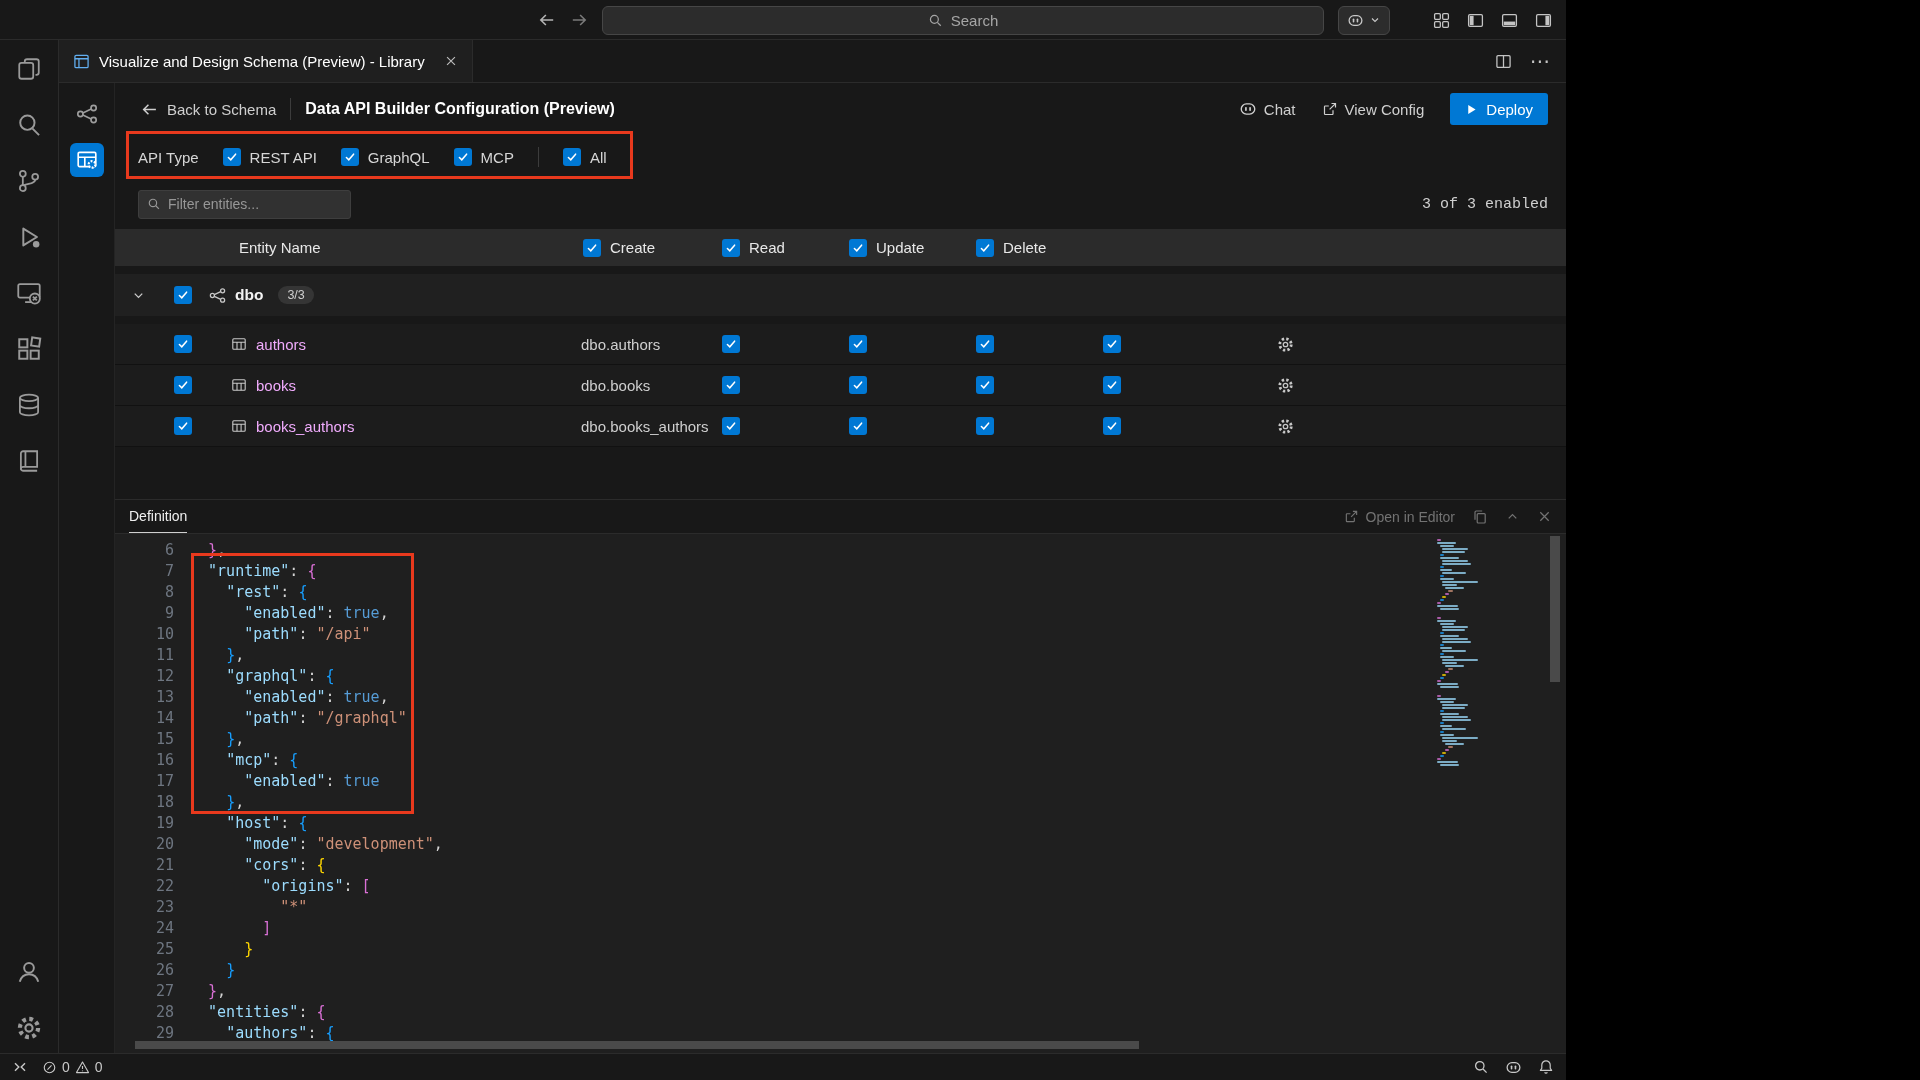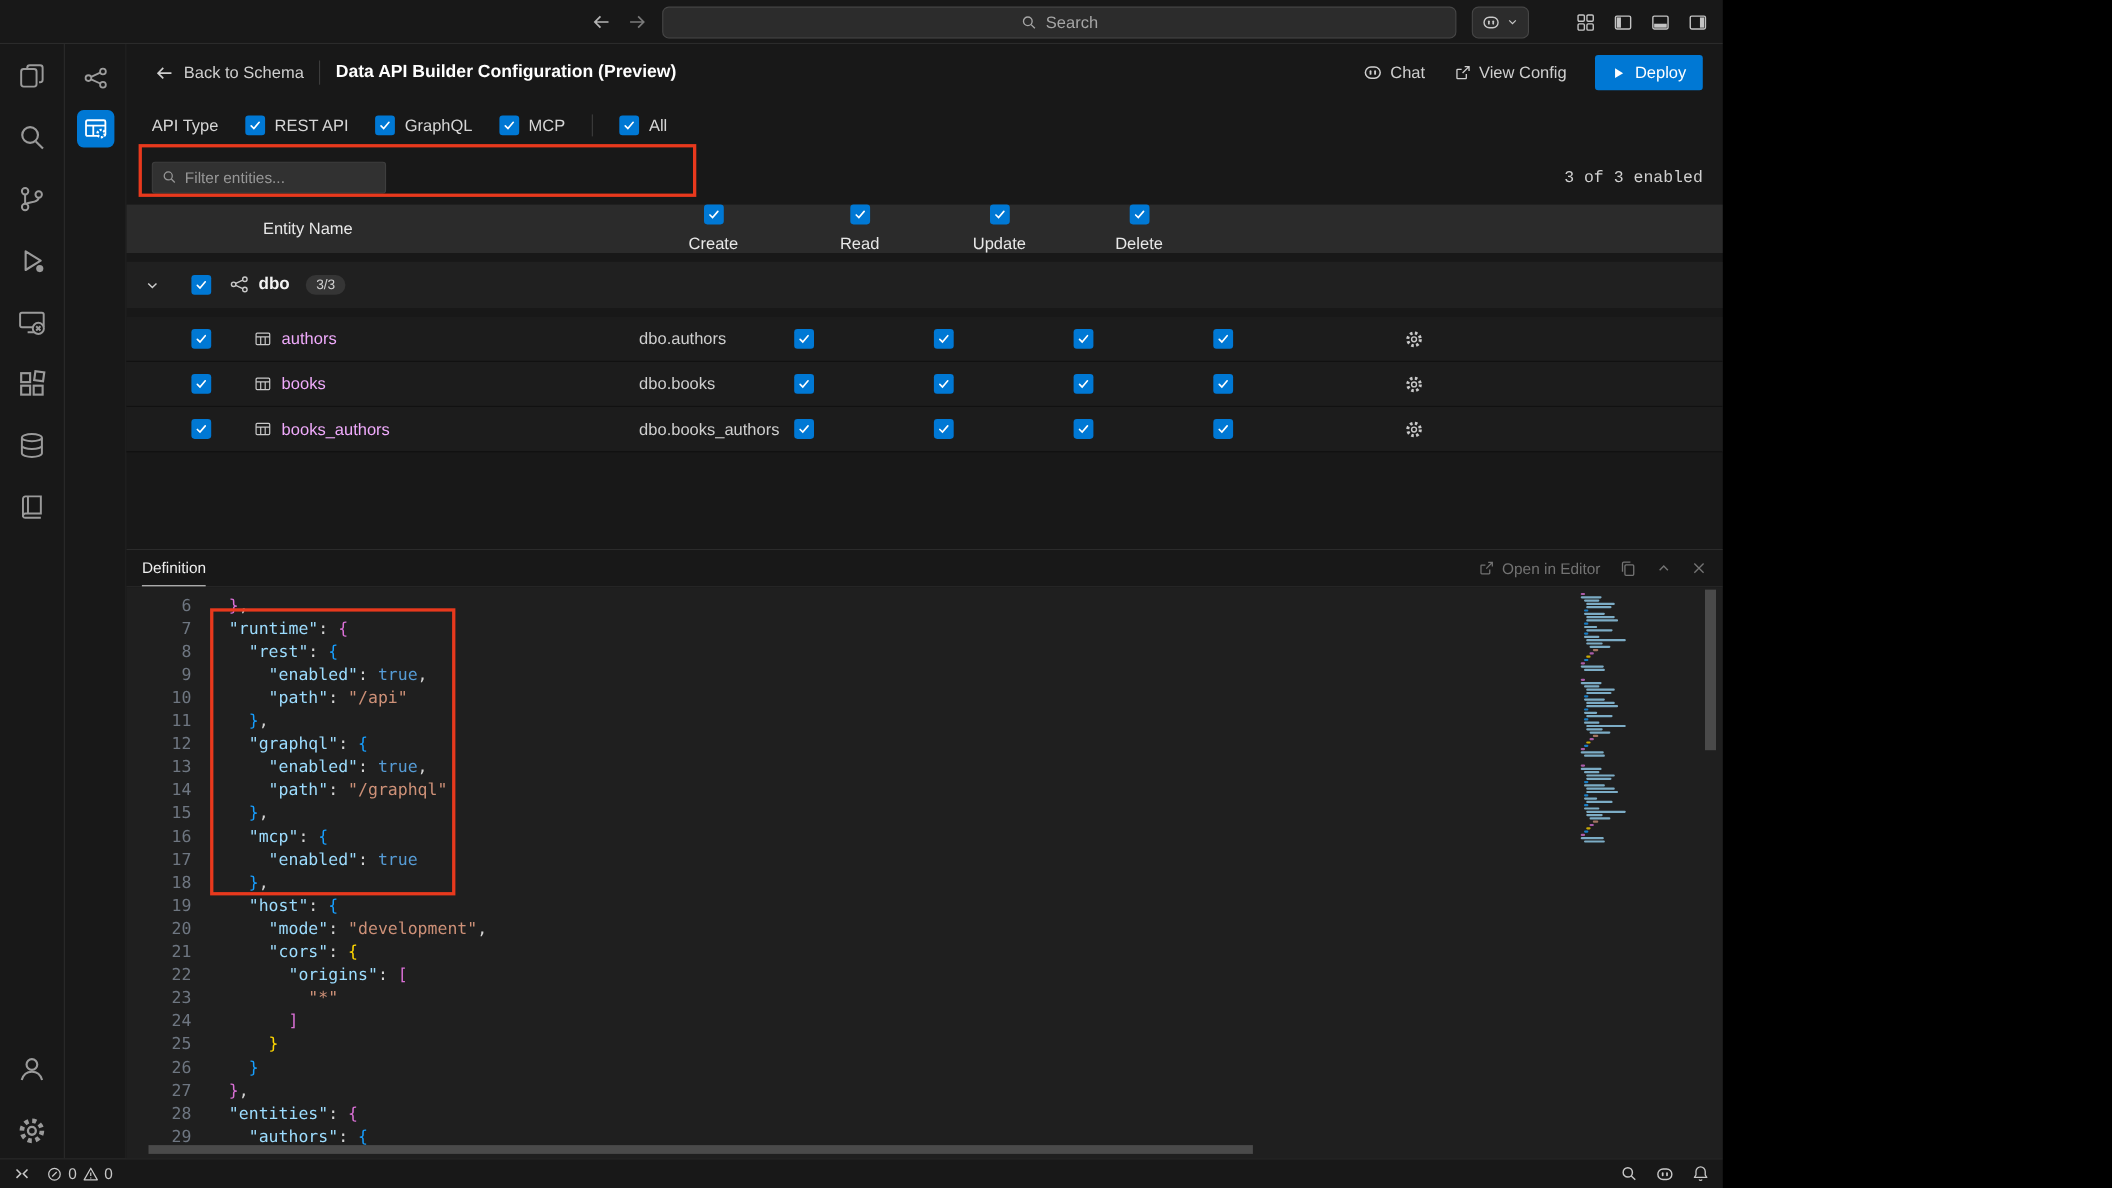--- a/index.html
+++ b/index.html
@@ -62,23 +62,23 @@
   .filter-input input::placeholder{color:#979797;}
   .count{margin-left:auto;color:#cfcfcf;font-family:Liberation Mono, monospace;}
 
   
   .trow{display:grid;grid-template-columns:46px 44px 370px minmax(0,1fr) 127px 127px 127px 127px 127px 217px;align-items:center;}
   .cell{display:flex;align-items:center;min-width:0;}
   .ccenter{justify-content:center;}
   .thead{flex:0 0 37px;background:#2b2b2b;color:#e8e8e8;}
   .thead .hent{padding-left:34px;}
   .thead .hsrc{padding-left:6px;}
-  .ops-h{display:flex;align-items:center;gap:9px;padding-left:8px;color:#e8e8e8;flex-direction:column;}
+  .ops-h{display:flex;align-items:center;gap:9px;padding-left:8px;color:#e8e8e8;}
   .group-row{flex:0 0 42px;background:#202020;margin-top:8px;}
-  .group-info{grid-column:3/11;display:flex;align-items:flex-start;gap:9px;padding-left:4px;}
+  .group-info{grid-column:3/11;display:flex;align-items:flex-end;gap:9px;padding-left:4px;}
   .gname{font-weight:bold;color:#f2f2f2;font-size:15.5px;}
   .badge{background:#353535;border-radius:9px;padding:2px 9px;font-size:12.5px;color:#cfcfcf;margin-left:6px;}
   .entity-rows{margin-top:8px;}
   .erow{height:41px;background:#1c1c1c;border-bottom:1px solid #111;}
   .ent{padding-left:26px;gap:9px;}
   .ename{font-weight:normal;color:#f0abfc;}
   .src{padding-left:6px;color:#cfcfcf;}
   .ops{padding-left:8px;}
   .gearc{justify-content:center;}
   .cb{width:18px;height:18px;border-radius:3px;background:var(--accent);display:flex;align-items:center;justify-content:center;flex:0 0 18px;}
@@ -212,20 +212,39 @@
           <path d="M2.3 14c.9-3.1 3.1-4.6 5.7-4.6s4.8 1.5 5.7 4.6"></path>
         </svg>
       <svg class="clickable" width="26" height="26" viewBox="0 0 16 16" fill="none" stroke="currentColor">
           <circle cx="8" cy="8" r="5.6" stroke-width="2.6" stroke-dasharray="2.3 2.1"></circle>
           <circle cx="8" cy="8" r="2.2" stroke-width="1.3"></circle>
         </svg>
     </div>
 
     <div class="editor-col">
 
+      <div class="tabbar">
+        <div class="tab clickable">
+          <svg width="17" height="17" viewBox="0 0 16 16" fill="none" stroke="#62aeef" stroke-width="1.2">
+              <rect x="1.8" y="2.2" width="12.4" height="11.6" rx="1.2"></rect>
+              <path d="M1.8 5.4h12.4M5.6 5.4V13.8"></path>
+            </svg>
+          <span>Visualize and Design Schema (Preview) - Library</span>
+          <svg class="close clickable" width="14" height="14" viewBox="0 0 16 16" fill="none" stroke="currentColor" stroke-width="1.3">
+              <path d="M3.5 3.5l9 9M12.5 3.5l-9 9"></path>
+            </svg>
+        </div>
+        <div class="tabbar-actions">
+          <svg class="clickable" width="17" height="17" viewBox="0 0 16 16" fill="none" stroke="currentColor" stroke-width="1.2">
+              <rect x="1.8" y="2.5" width="12.4" height="11" rx="1"></rect>
+              <path d="M8 2.5v11"></path>
+            </svg>
+          <span class="ellipsis clickable">⋯</span>
+        </div>
+      </div>
 
       <div class="content">
 
         <div class="strip">
           <div class="strip-btn clickable">
             <svg width="22" height="22" viewBox="0 0 16 16" fill="none" stroke="currentColor" stroke-width="1.2">
                 <circle cx="3.2" cy="8" r="1.9"></circle>
                 <circle cx="12.8" cy="3.6" r="1.9"></circle>
                 <circle cx="12.8" cy="12.4" r="1.9"></circle>
                 <path d="M5 7.2l6-2.8M5 8.8l6 2.8"></path>

